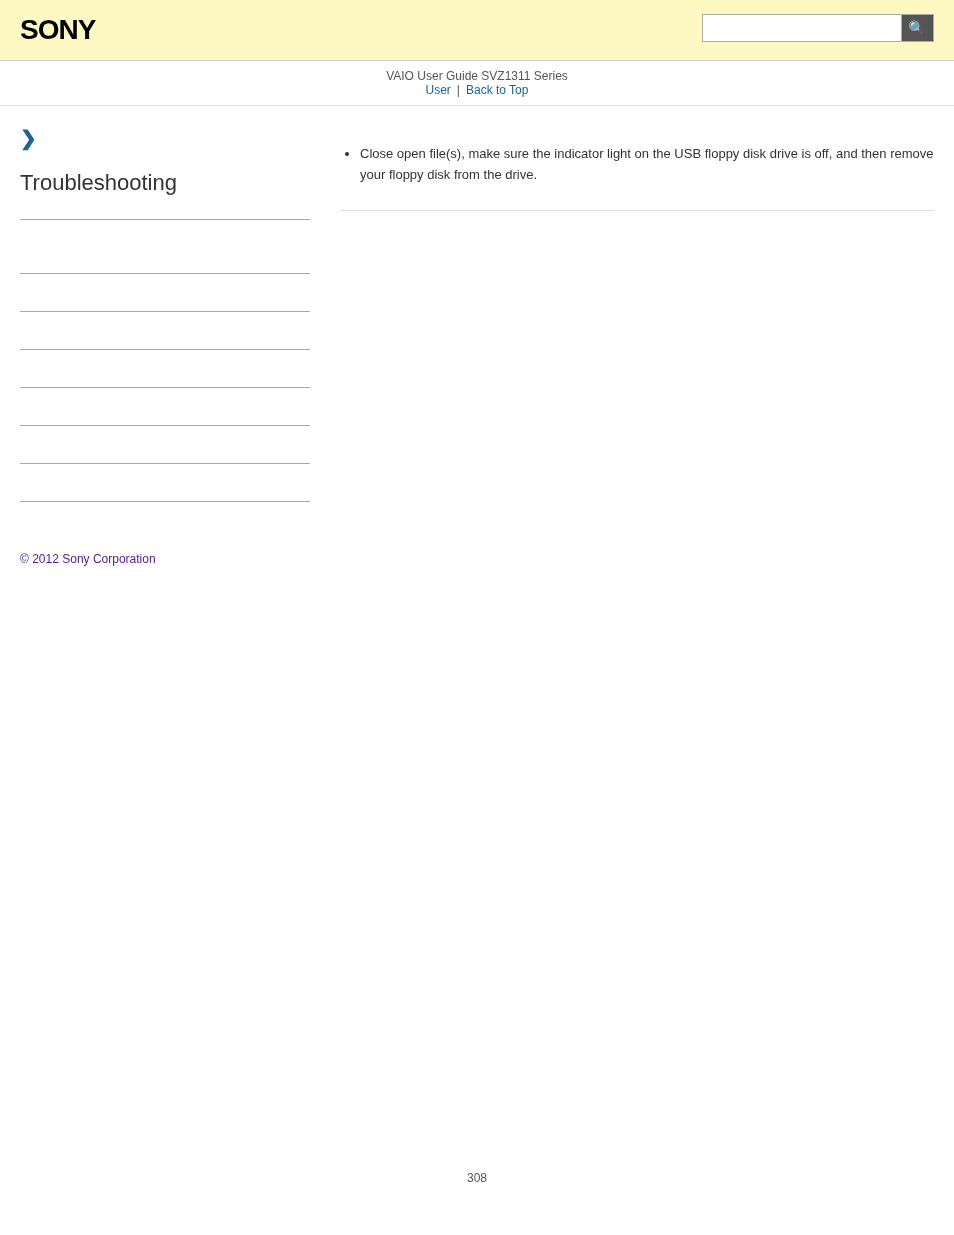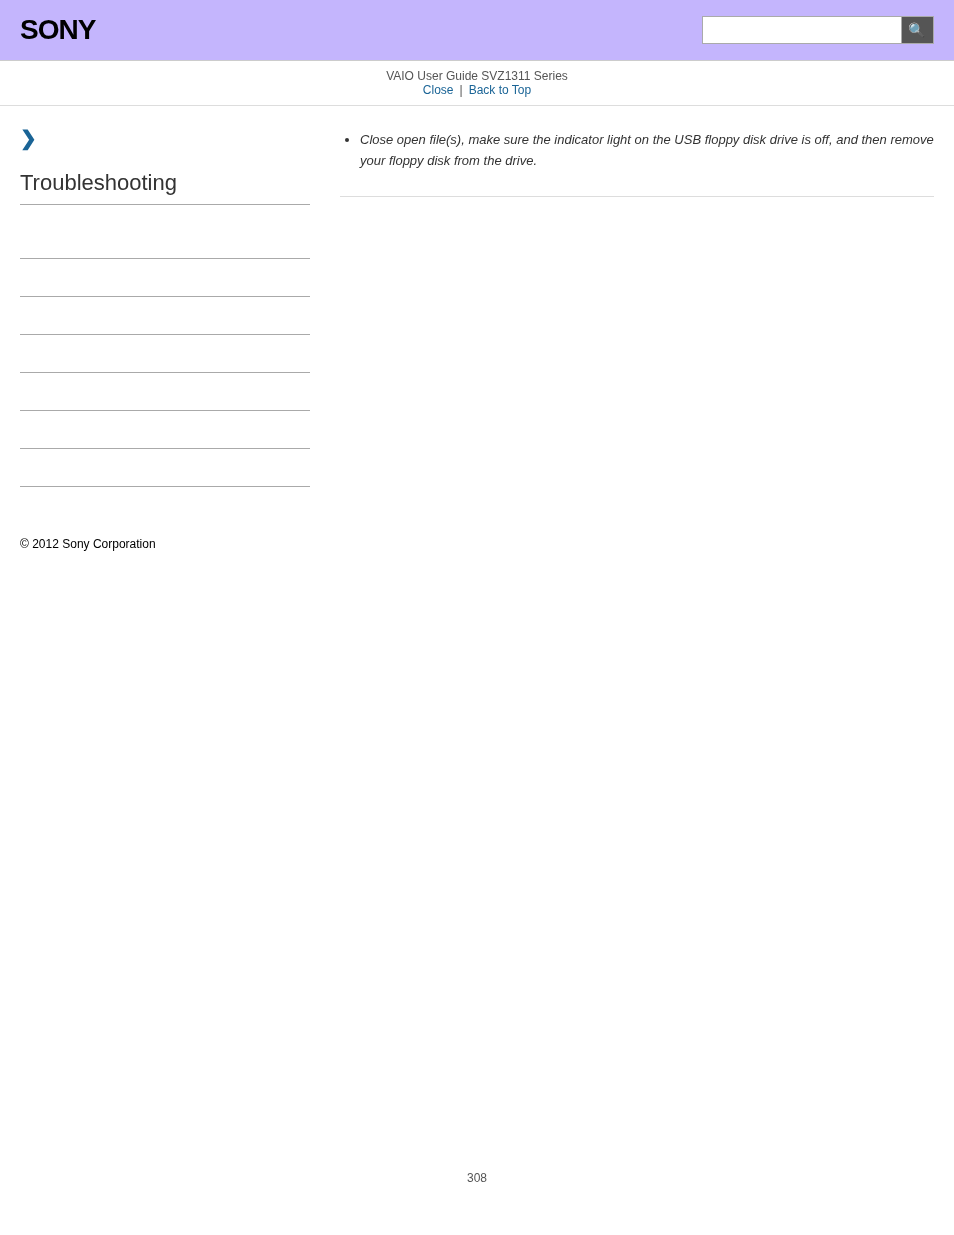--- a/index.html
+++ b/index.html
@@ -12,24 +12,24 @@
       font-family: Arial, Helvetica, sans-serif;
       font-size: 13px;
       color: #333;
       background: #fff;
       width: 954px;
       min-height: 1235px;
     }
 
     
     .header {
-      background: #c4b5fd;
+      background: #fef9c3;
       padding: 14px 20px;
       display: flex;
-      align-items: center;
+      align-items: flex-start;
       justify-content: space-between;
       border-bottom: 1px solid #ccc;
     }
 
     .sony-logo {
       font-size: 28px;
       font-weight: bold;
       font-family: Arial, Helvetica, sans-serif;
       letter-spacing: -1px;
       color: #000;
@@ -115,21 +115,21 @@
       font-weight: bold;
       margin-bottom: 20px;
       display: block;
     }
 
     .sidebar-title {
       font-size: 22px;
       font-weight: normal;
       color: #333;
       border-bottom: 1px solid #aaa;
-      padding-bottom: 8px;
+      padding-bottom: 23px;
       margin-bottom: 16px;
     }
 
     .sidebar-links {
       display: flex;
       flex-direction: column;
       gap: 0;
     }
 
     .sidebar-link-item {
@@ -146,36 +146,35 @@
 
     .content-section {
       border-bottom: 1px solid #ddd;
       padding-bottom: 20px;
       margin-bottom: 20px;
     }
 
     .bullet-list {
       list-style: disc;
       padding-left: 20px;
-      margin-top: 4px;
-      font-style: italic;
+      margin-top: 18px;
     }
 
     .bullet-list li {
       font-size: 13px;
       line-height: 1.6;
       color: #333;
       margin-bottom: 4px;
     }
 
     
     .footer-copyright {
       padding: 20px;
       font-size: 12px;
-      color: #000000;
+      color: #4c1d95;
       margin-top: 10px;
     }
 
     
     .page-number {
       text-align: center;
       font-size: 12px;
       color: #555;
       padding: 20px;
       position: absolute;
@@ -192,21 +191,21 @@
     <input class="search-input" type="text" placeholder="" style="">
     <button class="search-button">
       <span>🔍</span>
     </button>
   </div>
 </div>
 
 <div class="nav-bar">
   <span class="nav-guide">VAIO User Guide SVZ1311 Series</span>
   <div class="nav-links">
-    <a class="nav-link">Close</a>
+    <a class="nav-link">User</a>
     <span class="nav-separator">|</span>
     <a class="nav-link">Back to Top</a>
   </div>
 </div>
 
 <div class="main-content">
 
   <div class="sidebar">
     <span class="chevron-icon">❯</span>
     <div class="sidebar-title">Troubleshooting</div>

